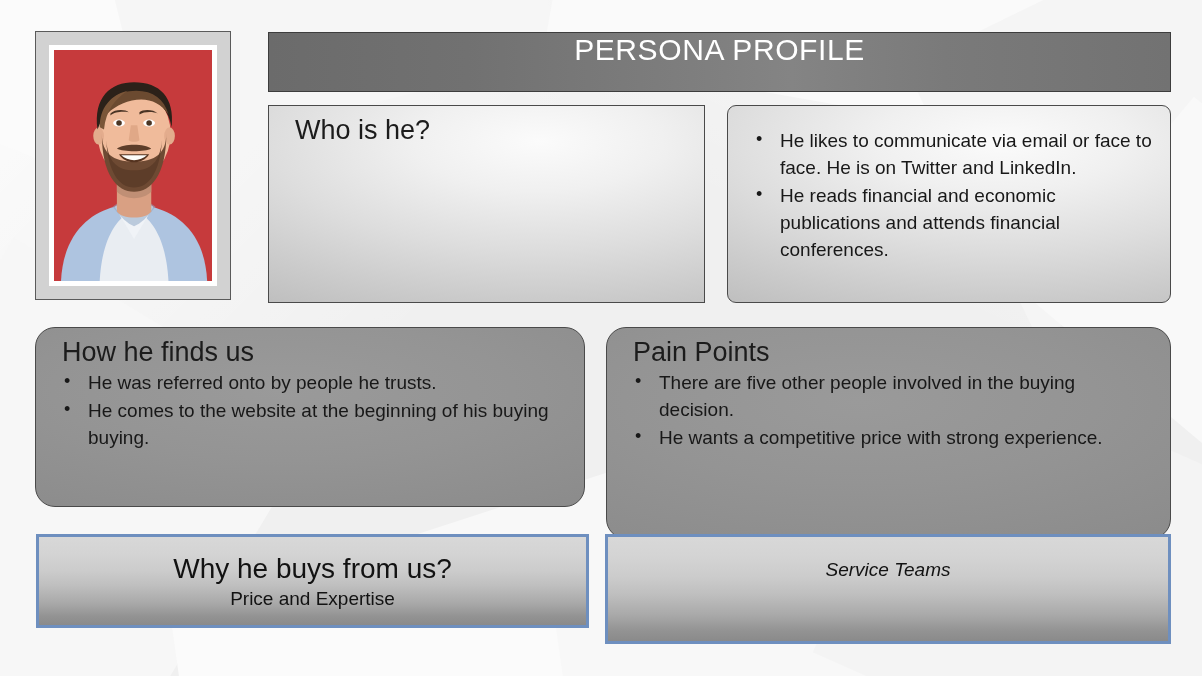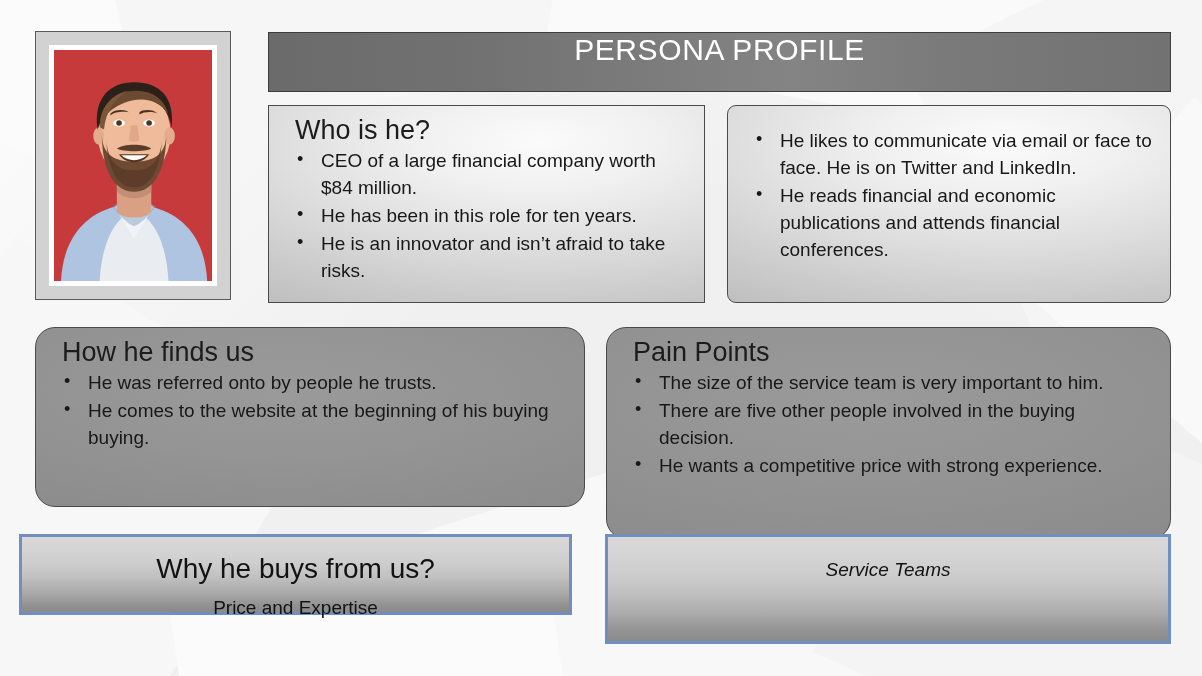--- a/index.html
+++ b/index.html
@@ -147,21 +147,21 @@
     top: -1px;
     font-size: 18px;
     color: #181818;
   }
 
   
   #box-who      { left: 268px; top: 105px; width: 437px; height: 198px; }
   #box-comm     { left: 727px; top: 105px; width: 444px; height: 198px; border-radius: 9px; }
   #box-finds    { left: 35px;  top: 327px; width: 550px; height: 180px; }
   #box-pain     { left: 606px; top: 327px; width: 565px; height: 212px; }
-  #box-why      { left: 19px;  top: 534px; width: 553px; height: 81px; }
+  #box-why      { left: 36px;  top: 534px; width: 553px; height: 94px; }
   #box-service  { left: 605px; top: 534px; width: 566px; height: 110px; }
 
   #box-comm .panel-inner { padding-top: 22px; }
 
   .center-stack {
     height: 100%;
     display: flex;
     flex-direction: column;
     align-items: center;
     justify-content: flex-start;
@@ -169,21 +169,21 @@
     box-sizing: border-box;
   }
   #why-title {
     font-size: 28px;
     color: #121212;
     line-height: 1.15;
   }
   #why-sub {
     font-size: 19px;
     color: #121212;
-    margin-top: 12px;
+    margin-top: 3px;
   }
   #service-title {
     font-size: 19px;
     color: #121212;
     margin-top: 6px;
     font-style: italic;
   }
 </style>
 </head>
 <body>
@@ -250,25 +250,20 @@
     </div>
   </div>
 
   <div id="title-banner">
     <div id="title-text">PERSONA PROFILE</div>
   </div>
 
   <div class="panel panel-light" id="box-who">
     <div class="panel-inner">
       <div class="panel-heading">Who is he?</div>
-      <ul class="bullets">
-        <li>CEO of a large financial company worth $84 million.</li>
-        <li>He has been in this role for ten years.</li>
-        <li>He is an innovator and isn’t afraid to take risks.</li>
-      </ul>
     </div>
   </div>
 
   <div class="panel panel-light" id="box-comm">
     <div class="panel-inner">
       <ul class="bullets">
         <li>He likes to communicate via email or face to face. He is on Twitter and LinkedIn.</li>
         <li>He reads financial and economic publications and attends financial conferences.</li>
       </ul>
     </div>
@@ -281,21 +276,20 @@
         <li>He was referred onto by people he trusts.</li>
         <li>He comes to the website at the beginning of his buying buying.</li>
       </ul>
     </div>
   </div>
 
   <div class="panel panel-dark" id="box-pain">
     <div class="panel-inner">
       <div class="panel-heading">Pain Points</div>
       <ul class="bullets">
-        <li>The size of the service team is very important to him.</li>
         <li>There are five other people involved in the buying decision.</li>
         <li>He wants a competitive price with strong experience.</li>
       </ul>
     </div>
   </div>
 
   <div class="panel panel-blue" id="box-why">
     <div class="center-stack">
       <div id="why-title">Why he buys from us?</div>
       <div id="why-sub">Price and Expertise</div>

